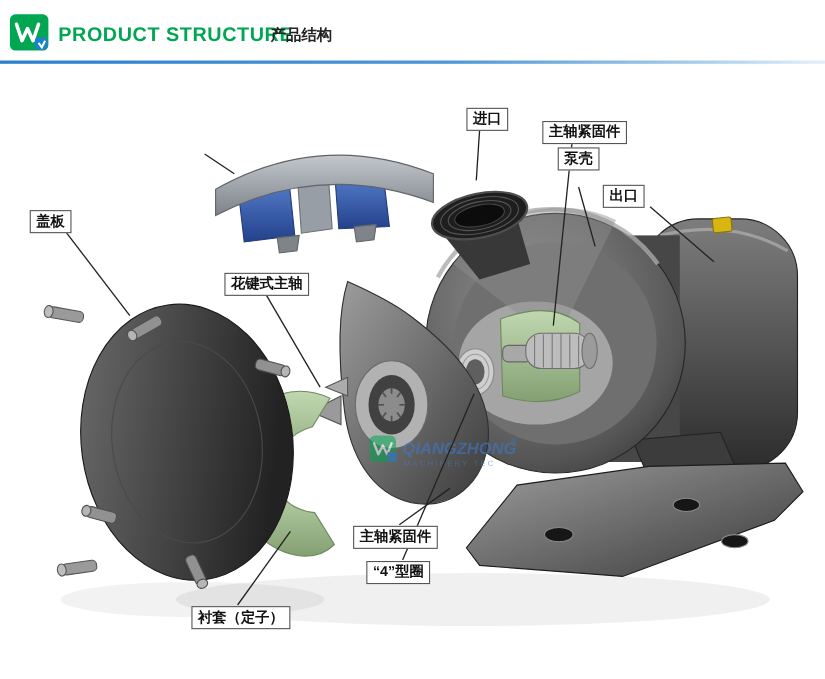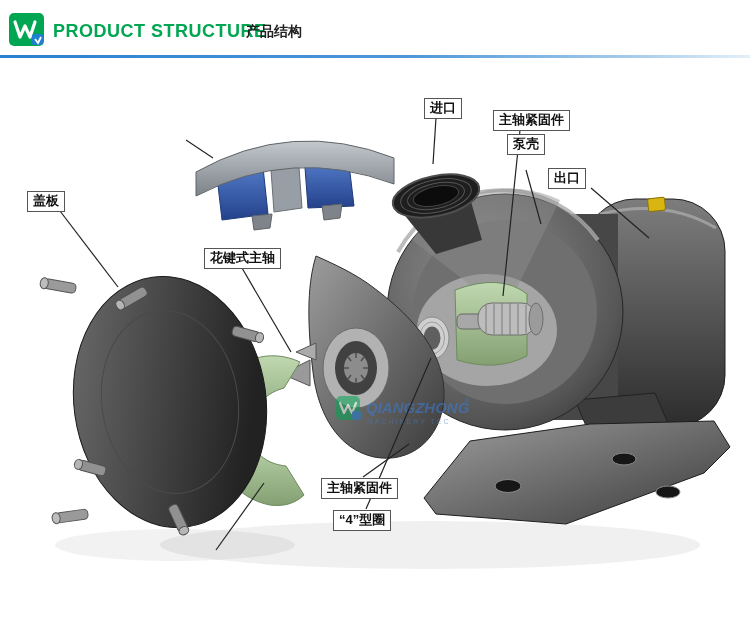--- a/index.html
+++ b/index.html
@@ -221,14 +221,15 @@
   </svg>
 
   <div class="part-label lbl-cover">盖板</div>
   <div class="part-label lbl-fastener">花键式主轴</div>
   <div class="part-label lbl-inlet">进口</div>
   <div class="part-label lbl-spline">主轴紧固件</div>
   <div class="part-label lbl-casing">泵壳</div>
   <div class="part-label lbl-outlet">出口</div>
   <div class="part-label lbl-rotor">主轴紧固件</div>
   <div class="part-label lbl-oring">“4”型圈</div>
+  <div class="part-label lbl-bushing">衬套（定子）</div>
 
 </div>
 
 </body></html>

